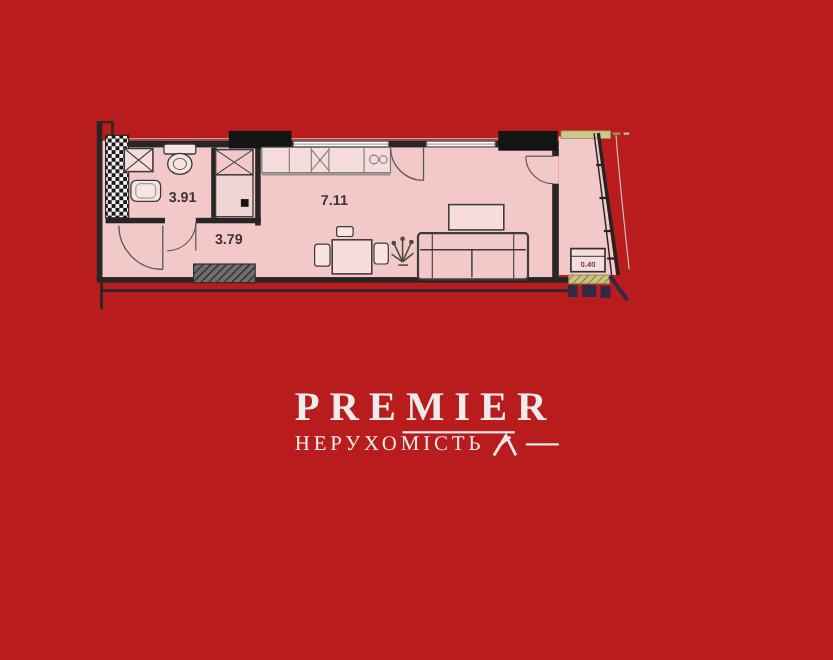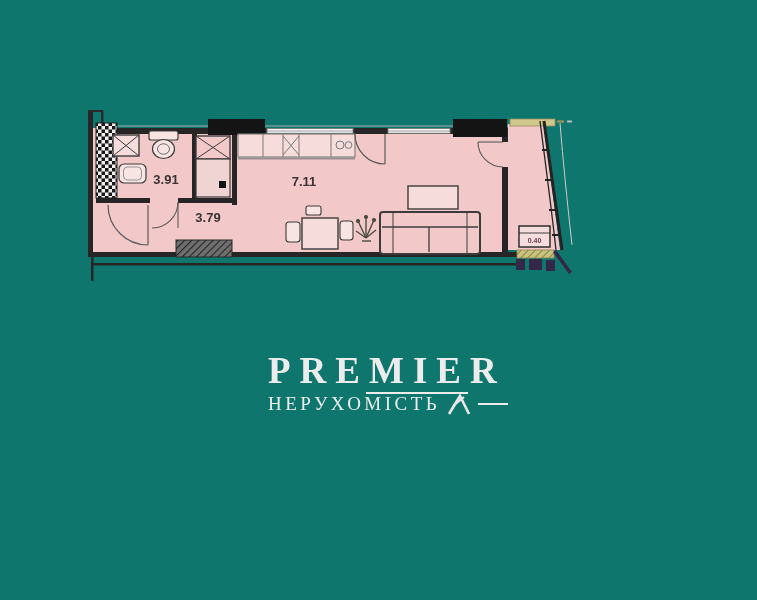--- a/index.html
+++ b/index.html
@@ -1,16 +1,16 @@
 <!DOCTYPE html>
 <html style="--room_fill: #f2c9c8; --room_fill_light: #f6dcdb; --wall: #272525; --band_olive: #c8c17c; --hatch_dark: #332847; --label: #3b3336; --watermark: #ececec;"><head>
 <meta charset="utf-8">
 <style>
   html,body{margin:0;padding:0;background:#fff;}
-  #stage{position:relative;width:757px;height:600px;background:#0f766e;overflow:hidden;
+  #stage{position:relative;width:757px;height:600px;background:#b91c1c;overflow:hidden;
          font-family:"Liberation Sans",sans-serif;}
   #plan-svg{position:absolute;left:0;top:0;}
   .plan-label{font-family:"Liberation Sans",sans-serif;font-weight:700;
               fill:var(--label,#3b3336);}
   .watermark{position:absolute;left:268px;top:351px;width:240px;
              color:var(--watermark,#ececec);font-family:"Liberation Serif",serif;
              user-select:none;}
   .wm-brand{font-size:37px;line-height:40px;font-weight:bold;letter-spacing:9px;
             white-space:nowrap;}
   .wm-underline{position:absolute;left:98px;top:41px;width:102px;height:2px;

